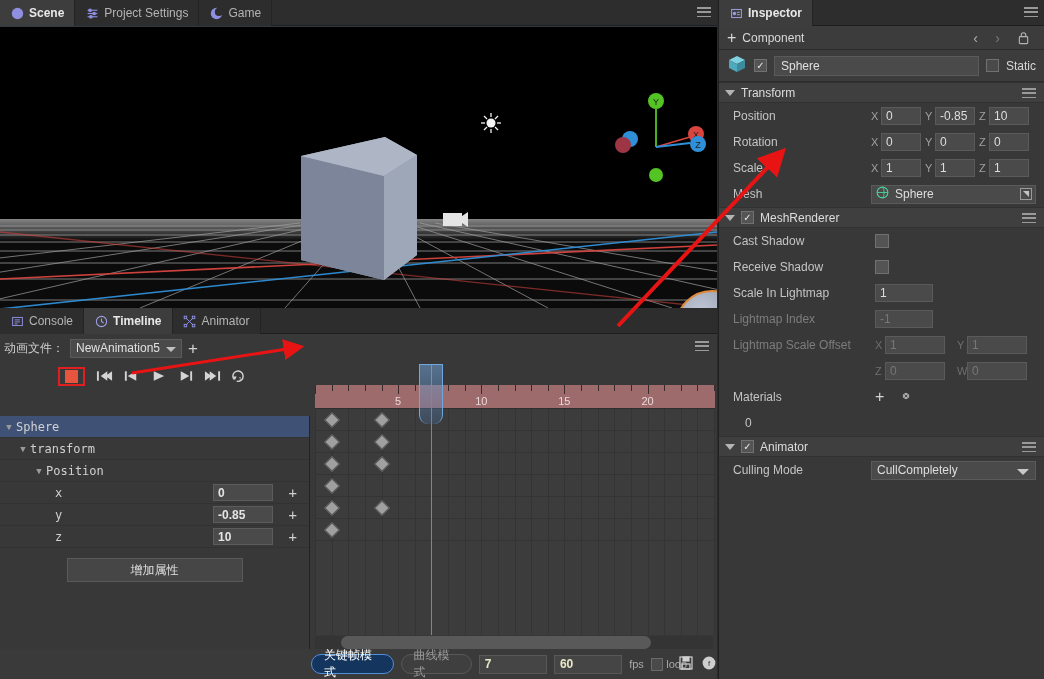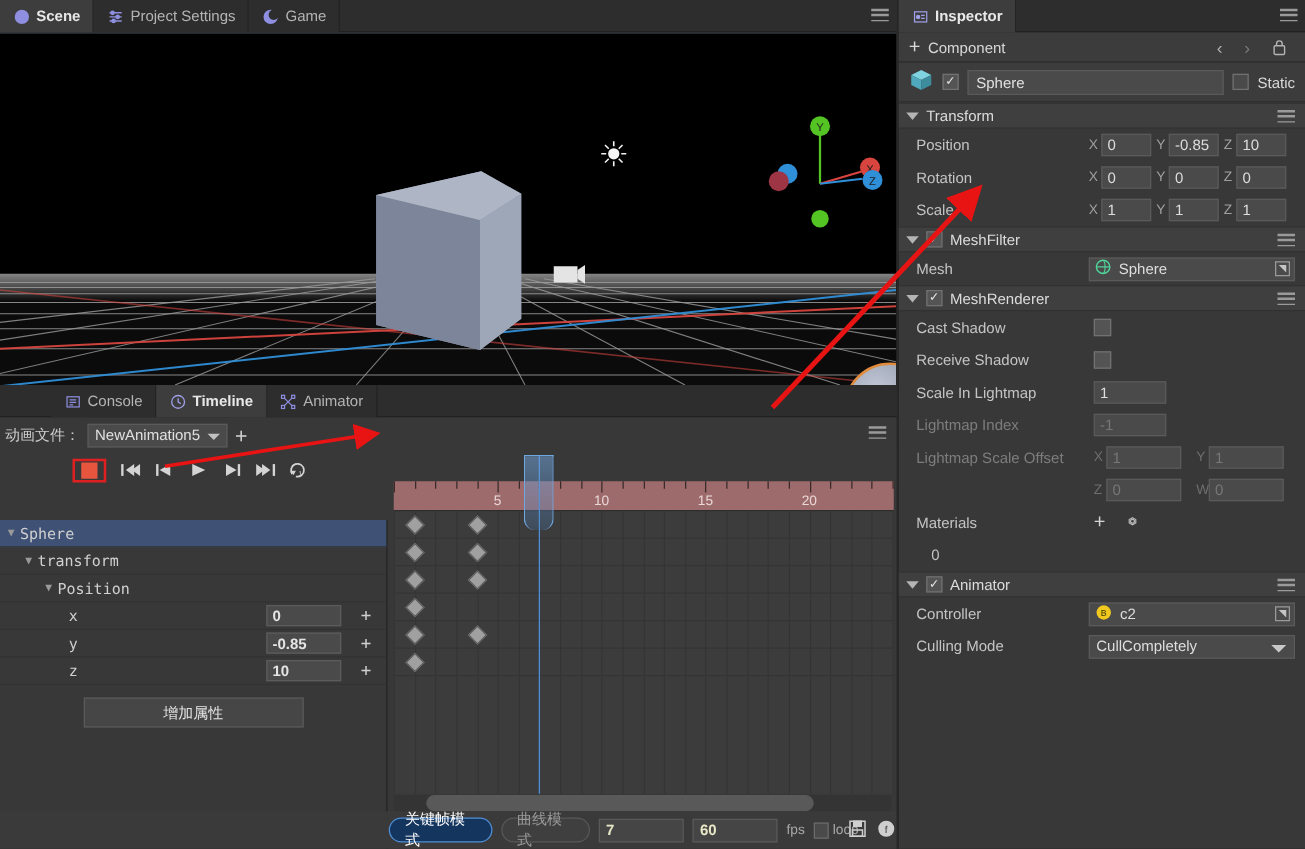--- a/index.html
+++ b/index.html
@@ -31,21 +31,21 @@
   #scenePanel { position:absolute; left:0; top:0; width:717px; height:308px; background:#333; }
   #sceneToolbar { position:relative; height:26px; background:#333941; border-bottom:1px solid #1e1e1e;
                   display:flex; align-items:center; padding-left:4px; gap:2px; }
   .tool { width:22px; height:20px; display:flex; align-items:center; justify-content:center;
           border:1px solid transparent; border-radius:2px; }
   .tool.sel { border-color:#8a8a8a; background:#3c434c; }
   #sceneView { position:absolute; left:0; top:27px; width:717px; height:281px; overflow:hidden; background:#000; }
 
   
   #tlPanel { position:absolute; left:0; top:308px; width:717px; height:371px; background:#383838; }
-  #tlTabs { position:relative;padding-left:41px; }
+  #tlTabs { position:relative; }
   #tlBody { position:absolute; left:0; top:26px; right:0; bottom:0; }
 
   #animRow { height:28px; display:flex; align-items:center; padding-left:4px; gap:6px; background:#383838; }
   #animRow .lbl { font-size:12px; color:#cfcfcf; }
   .combo { position:relative; width:112px; height:19px; background:#4a4a4a; border:1px solid #5a5a5a;
            display:flex; align-items:center; padding-left:5px; font-size:12px; color:#e0e0e0; }
   .combo .carT { position:absolute; right:5px; top:7px; width:0;height:0;
                  border-left:5px solid transparent;border-right:5px solid transparent;border-top:5px solid #c0c0c0;}
   .plusbtn { font-size:17px; color:#d2d2d2; line-height:1; }
 
@@ -653,30 +653,20 @@
       <span class="vec" style="left:148px;">
         <span class="axl">X</span>
         <span class="fld" style="width:40px;">1</span>
         <span class="axl">Y</span>
         <span class="fld" style="width:40px;">1</span>
         <span class="axl">Z</span>
         <span class="fld" style="width:40px;">1</span>
       </span>
     </div>
 
-    <div class="secHdr">
-      <span class="tri"></span>
-      <span class="cbox">✓</span>
-      <span class="ttl">MeshFilter</span>
-      <span class="burger" style="right:8px;top:3px;">
-          <i></i>
-          <i></i>
-          <i></i>
-        </span>
-    </div>
     <div class="prow">
       <span class="plab">Mesh</span>
       <span class="objfld" style="position:absolute;left:152px;right:8px;">
         <span>
           <svg width="13" height="13" viewBox="0 0 16 16">
               <circle cx="8" cy="8" r="6.6" fill="none" stroke="#4fd39a" stroke-width="1.4"></circle>
               <path d="M8 1.4c2.6 2 2.6 11.2 0 13.2M1.4 8h13.2" stroke="#4fd39a" stroke-width="1.1" fill="none"></path>
             </svg>
         </span>
         <span>Sphere</span>
@@ -747,37 +737,20 @@
 
     <div class="secHdr">
       <span class="tri"></span>
       <span class="cbox">✓</span>
       <span class="ttl">Animator</span>
       <span class="burger" style="right:8px;top:3px;">
           <i></i>
           <i></i>
           <i></i>
         </span>
-    </div>
-    <div class="prow">
-      <span class="plab">Controller</span>
-      <span class="objfld" style="position:absolute;left:152px;right:8px;">
-        <span>
-          <svg width="14" height="14" viewBox="0 0 16 16">
-              <circle cx="8" cy="8" r="6.6" fill="#f0c81e"></circle>
-              <text x="8" y="11" font-size="8" text-anchor="middle" fill="#3a3a00" font-family="'Liberation Sans',sans-serif">B</text>
-            </svg>
-        </span>
-        <span>c2</span>
-        <span class="pick">
-          <svg width="8" height="8" viewBox="0 0 8 8">
-              <polygon points="1,1 7,1 7,7" fill="#c4c4c4"></polygon>
-            </svg>
-        </span>
-      </span>
     </div>
     <div class="prow">
       <span class="plab">Culling Mode</span>
       <span class="ddfld" style="position:absolute;left:152px;right:8px;">
         <span>CullCompletely</span>
         <span style="position:absolute;right:6px;top:7px;width:0;height:0;border-left:6px solid transparent;border-right:6px solid transparent;border-top:6px solid #c8c8c8;"></span>
       </span>
     </div>
 
   </div>

